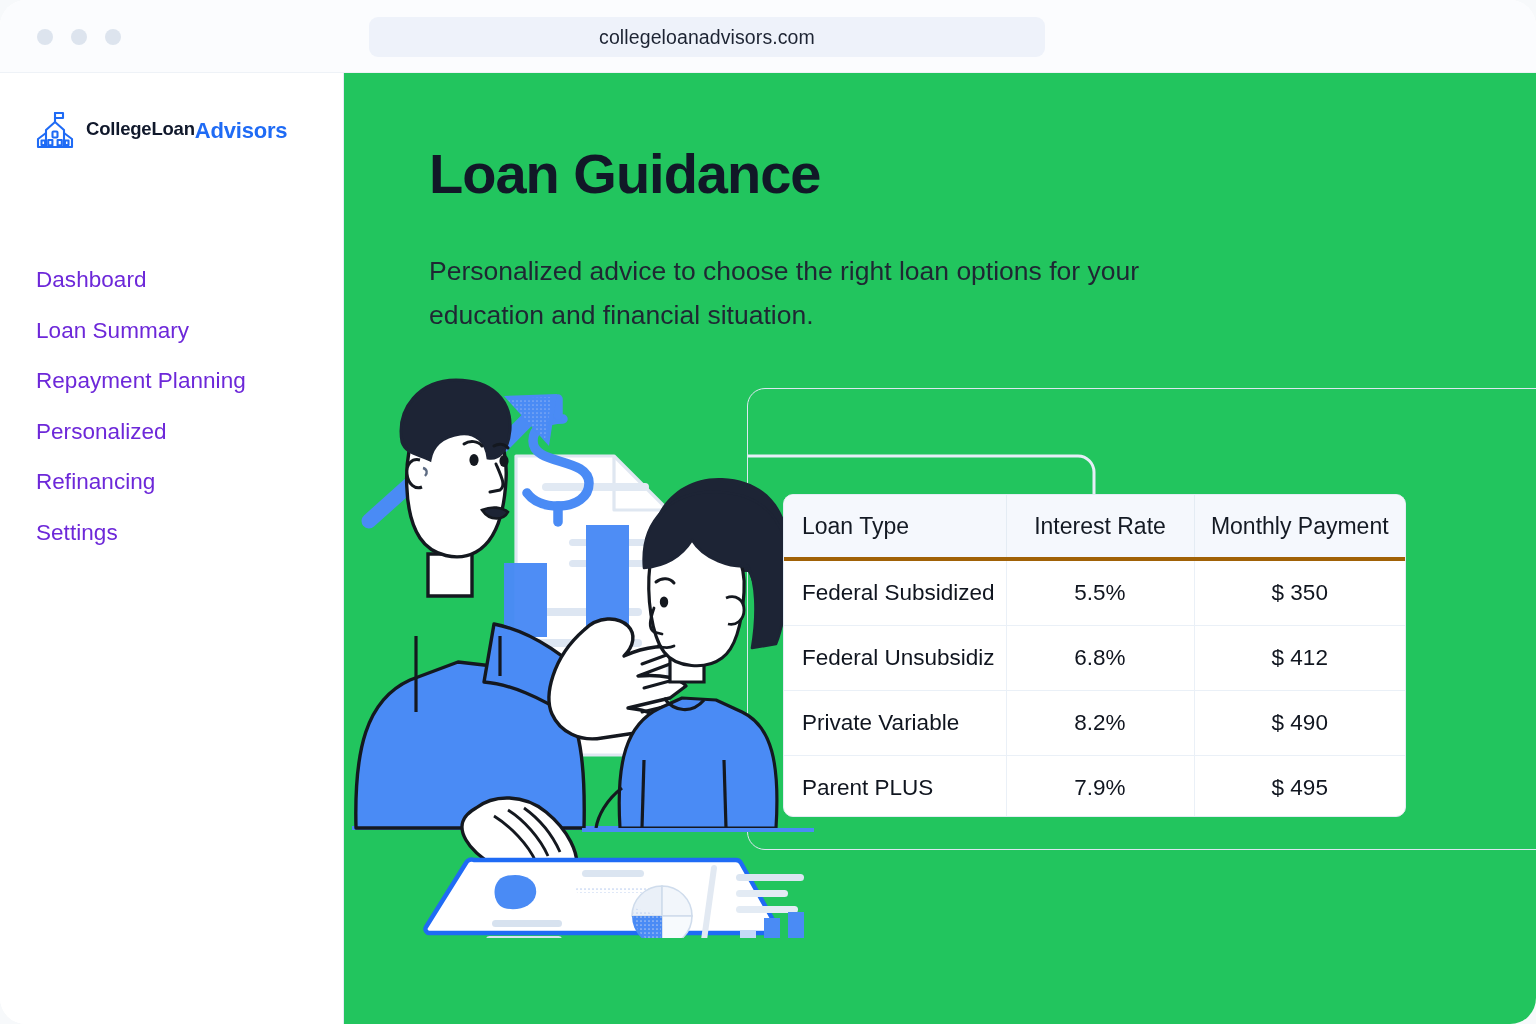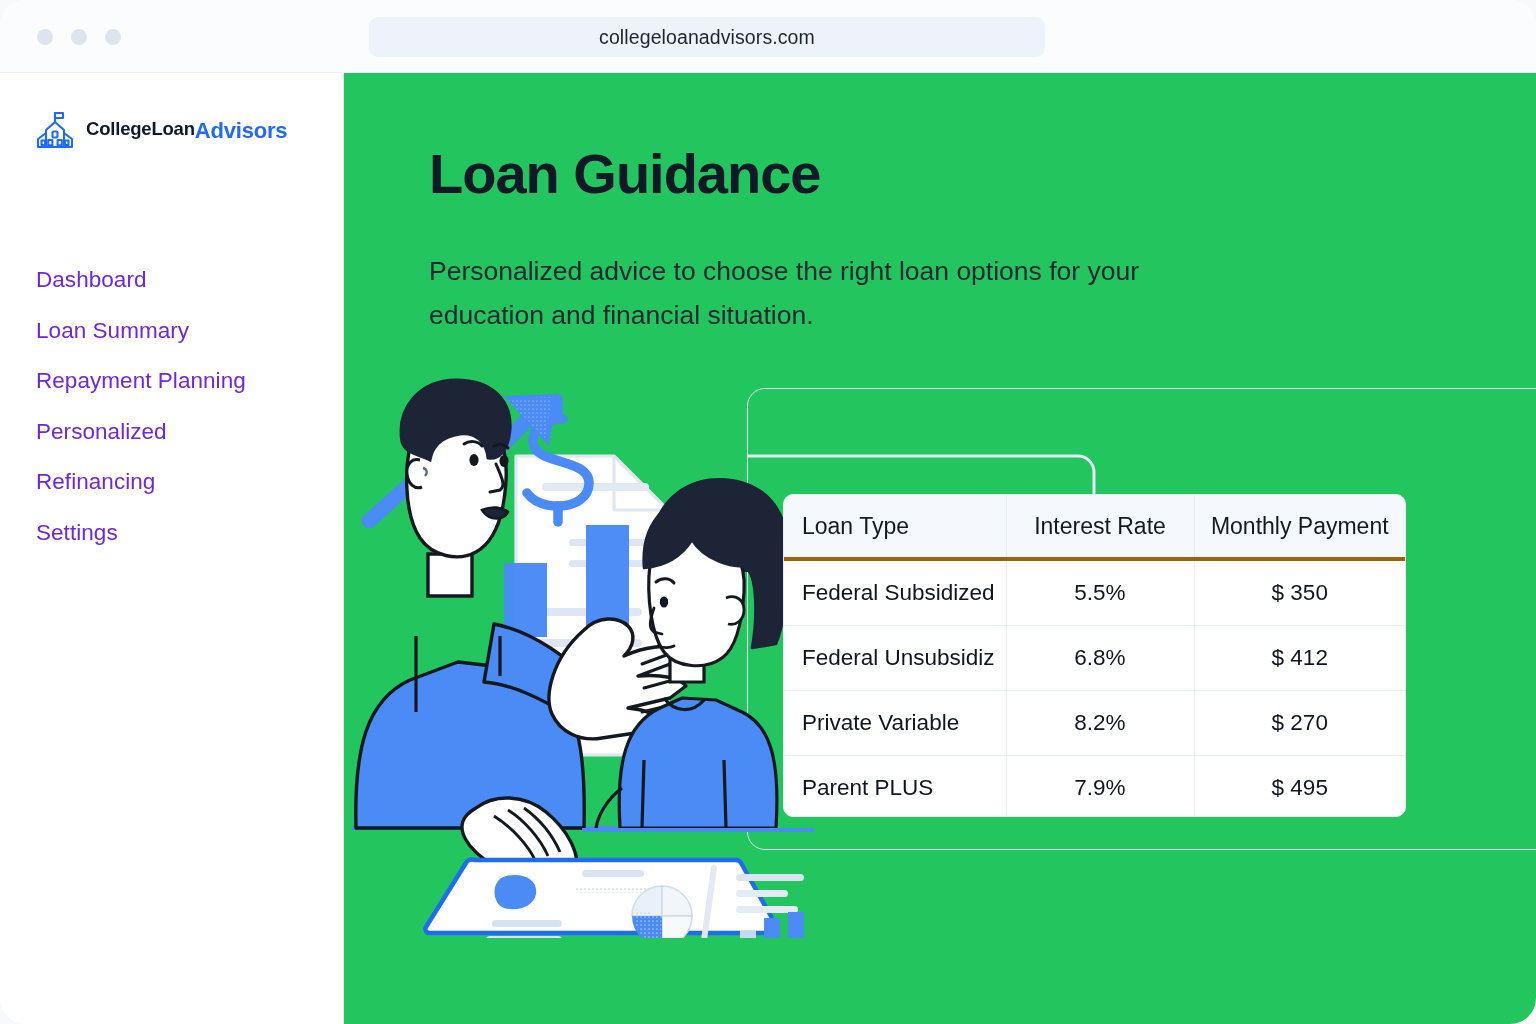--- a/index.html
+++ b/index.html
@@ -329,21 +329,21 @@
             <td class="c">$ 350</td>
           </tr>
           <tr>
             <td>Federal Unsubsidiz</td>
             <td class="c">6.8%</td>
             <td class="c">$ 412</td>
           </tr>
           <tr>
             <td>Private Variable</td>
             <td class="c">8.2%</td>
-            <td class="c">$ 270</td>
+            <td class="c">$ 490</td>
           </tr>
           <tr>
             <td>Parent PLUS</td>
             <td class="c">7.9%</td>
             <td class="c">$ 495</td>
           </tr>
         </tbody>
       </table>
     </div>
 

